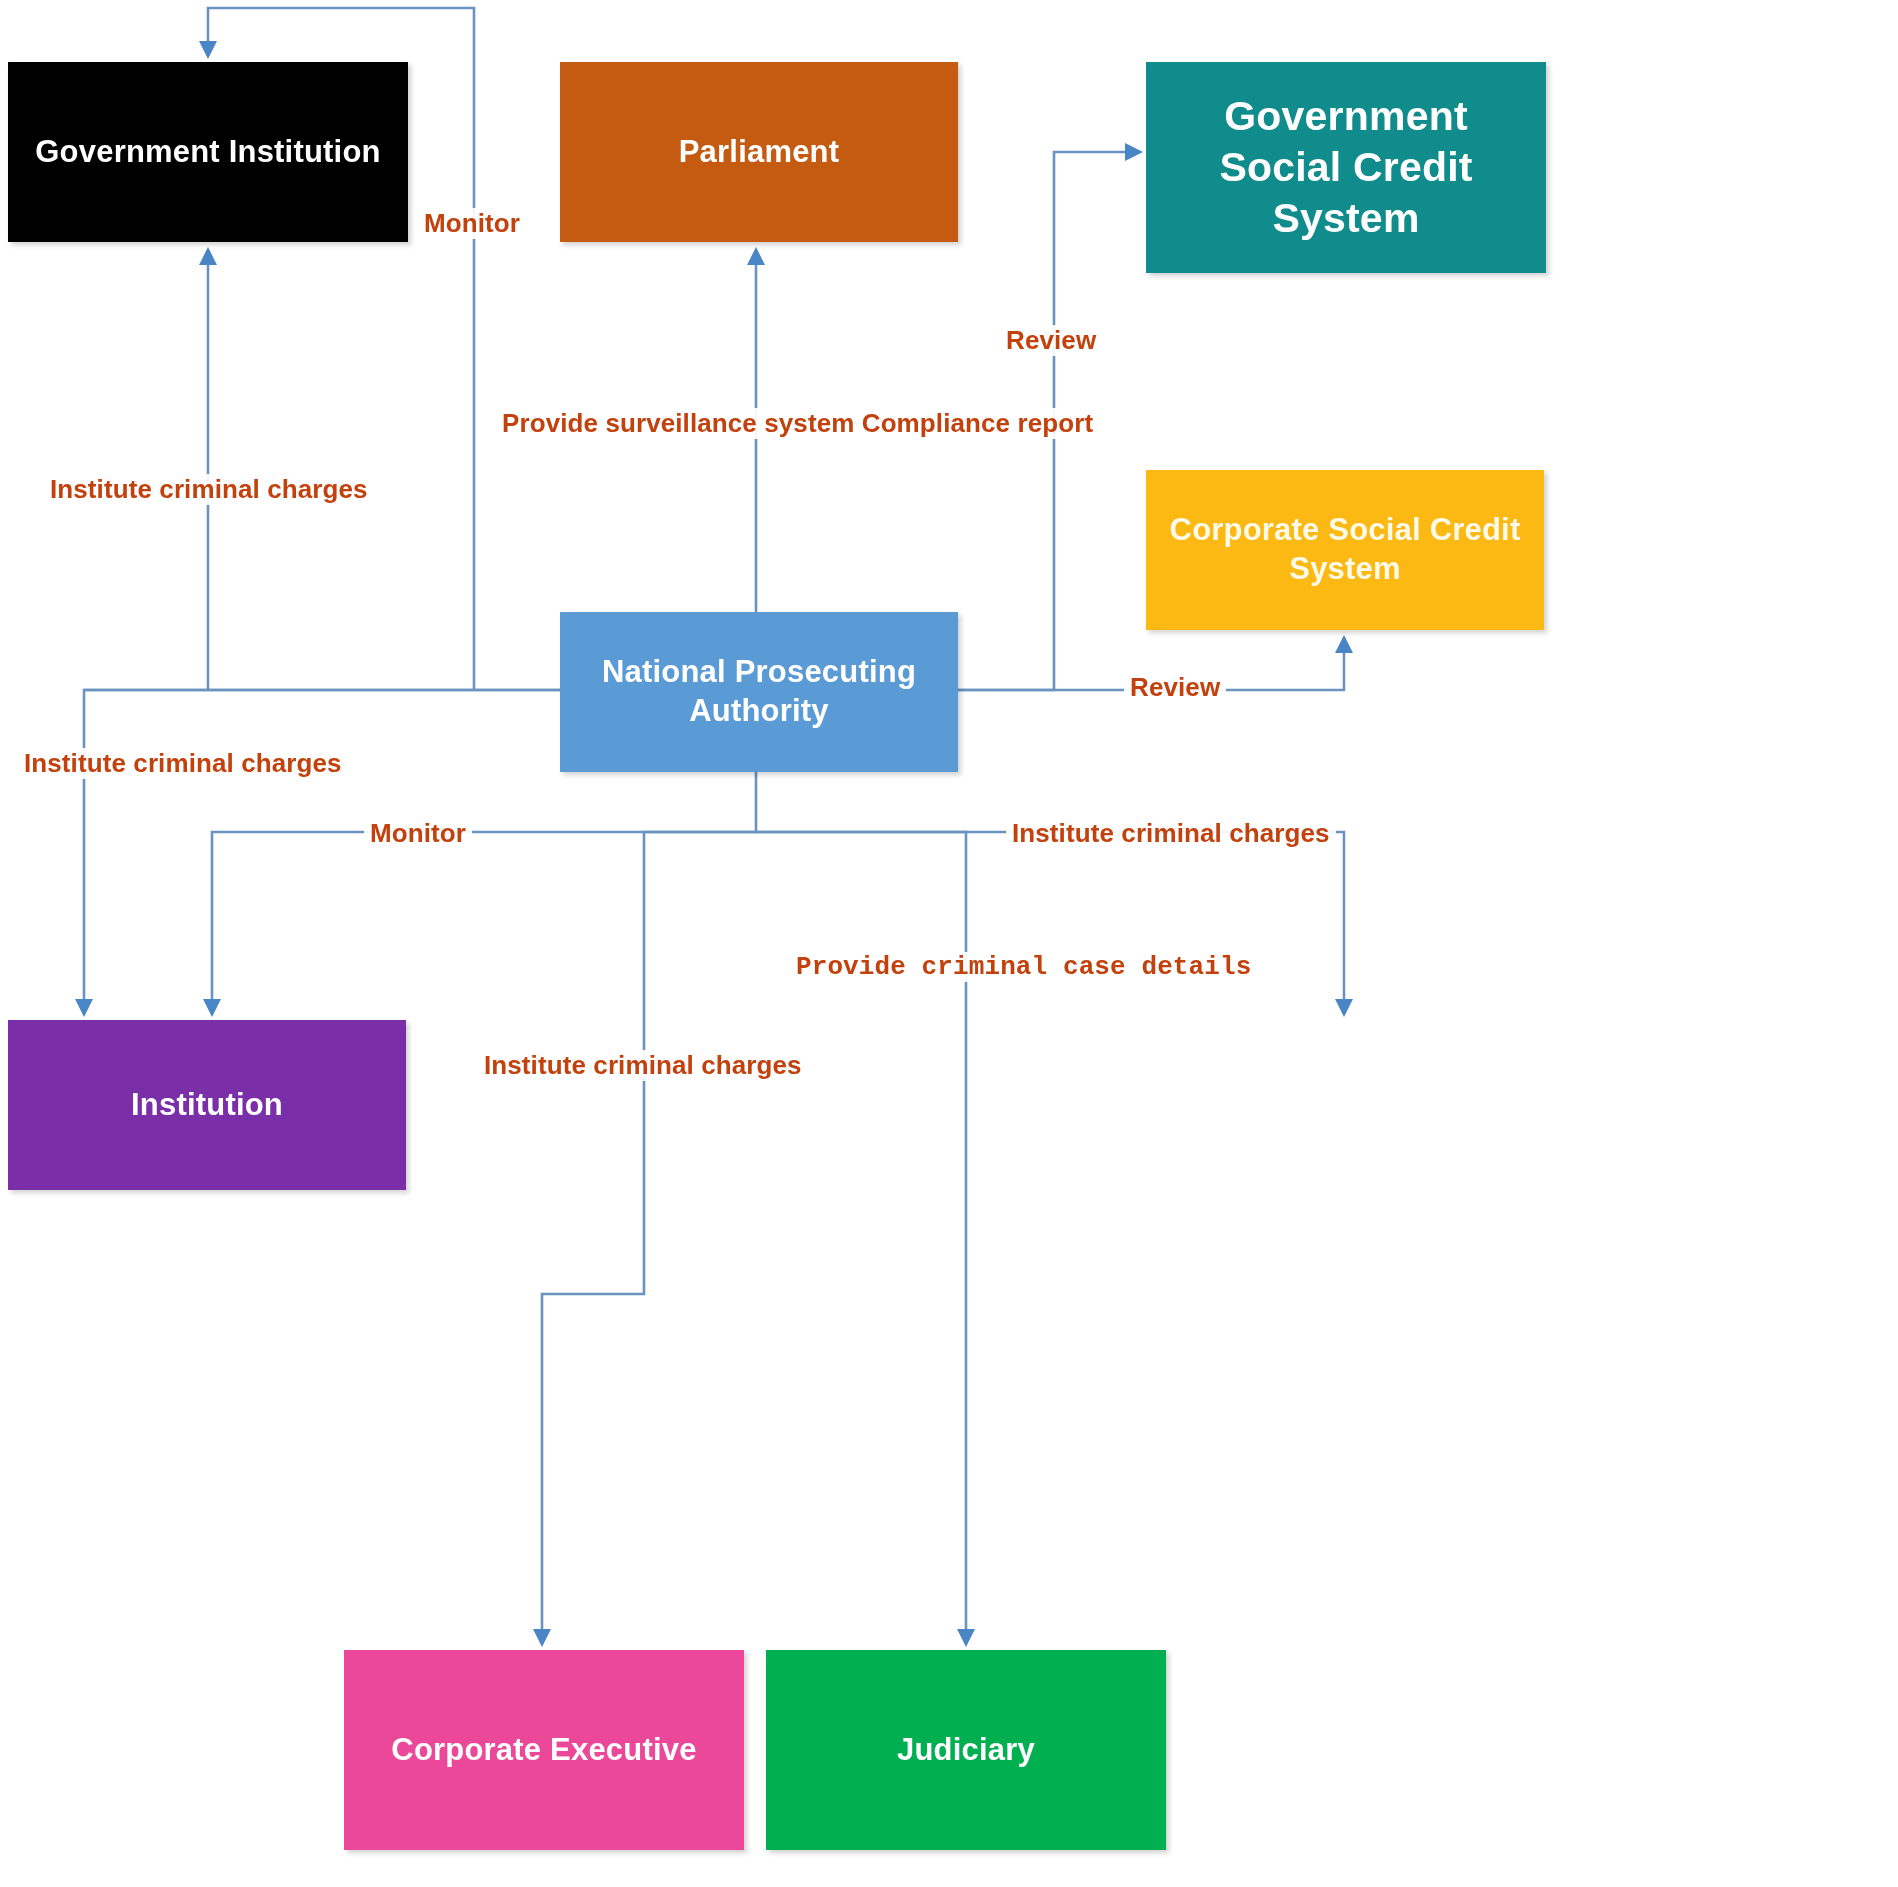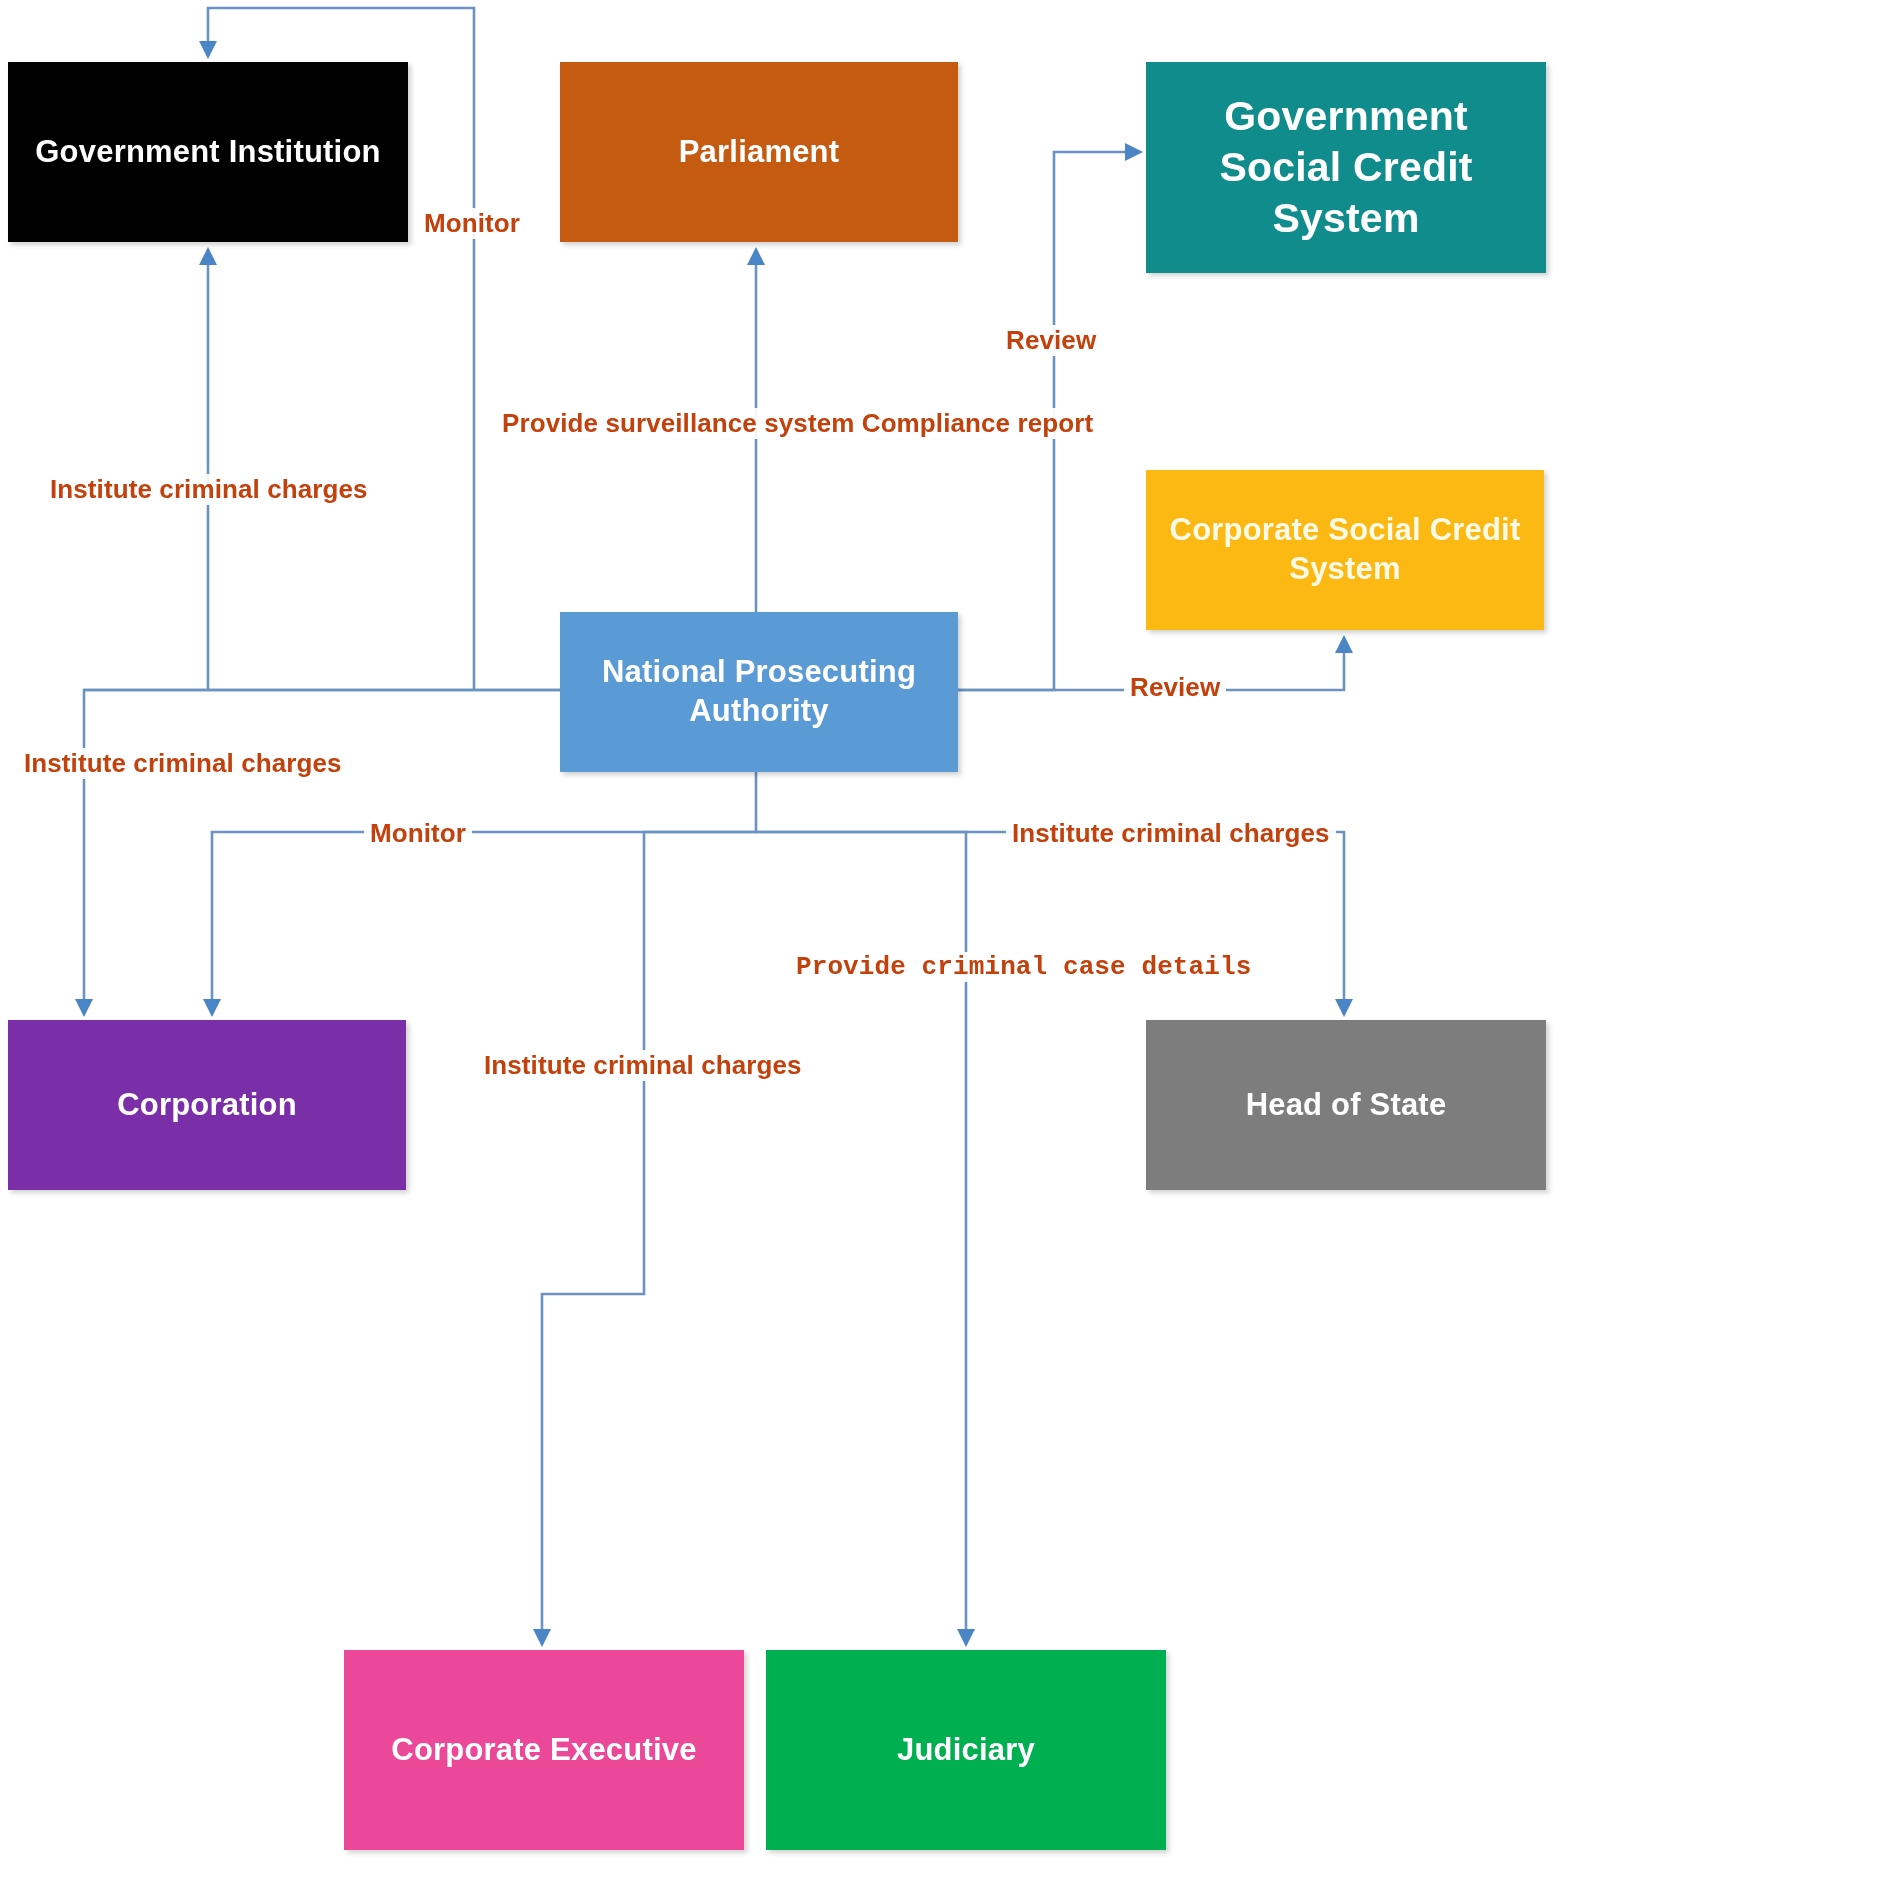--- a/index.html
+++ b/index.html
@@ -98,26 +98,23 @@
 
   <div class="node" style="left:1146px;top:470px;width:398px;height:160px;background:#fcb813;color:#fffbe8;font-size:31px;">
     <span>Corporate Social Credit System</span>
   </div>
 
   <div class="node" style="left:560px;top:612px;width:398px;height:160px;background:#5b9bd5;color:#ffffff;font-size:31px;">
     <span>National Prosecuting Authority</span>
   </div>
 
   <div class="node" style="left:8px;top:1020px;width:398px;height:170px;background:#7a2fa8;color:#ffffff;font-size:31px;">
-    <span>Corporation</span>
+    <span>Institution</span>
   </div>
 
-  <div class="node" style="left:1146px;top:1020px;width:400px;height:170px;background:#7d7d7d;color:#ffffff;font-size:31px;">
-    <span>Head of State</span>
-  </div>
 
   <div class="node" style="left:344px;top:1650px;width:400px;height:200px;background:#ec4899;color:#ffffff;font-size:31px;">
     <span>Corporate Executive</span>
   </div>
 
   <div class="node" style="left:766px;top:1650px;width:400px;height:200px;background:#00b050;color:#ffffff;font-size:31px;">
     <span>Judiciary</span>
   </div>
 
   <div class="edge-label" style="left:418px;top:208px;">Monitor</div>

